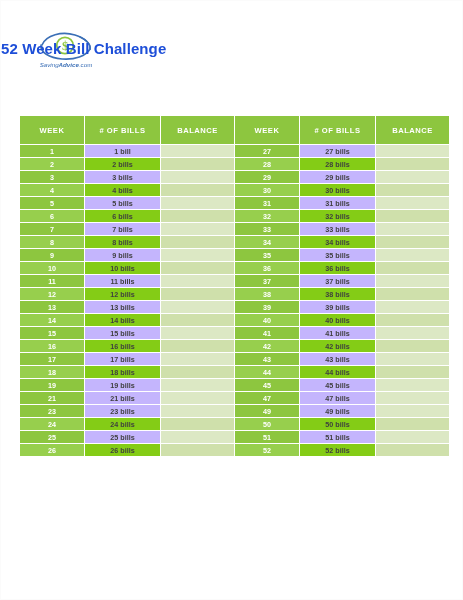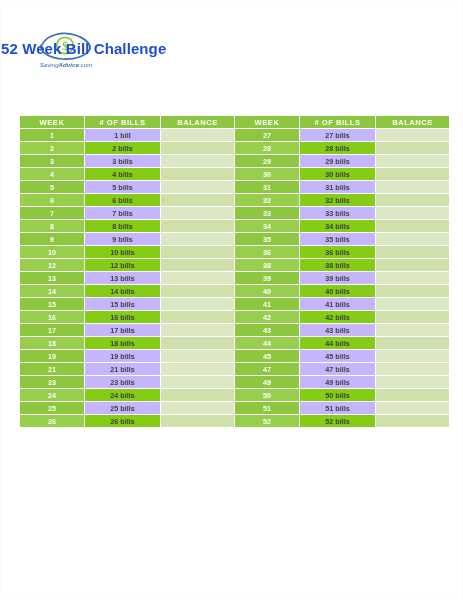--- a/index.html
+++ b/index.html
@@ -71,21 +71,21 @@
   table.challenge col.c-balance { width: 73px; }
 
   table.challenge th {
     background: #8dc63f;
     color: #ffffff;
     font-size: 7.6px;
     font-weight: bold;
     letter-spacing: 0.5px;
     text-align: center;
     height: 12px;
-    padding: 0;
+    padding: 8px;
     border: 0;
     font-family: "Liberation Sans", sans-serif;
   }
   table.challenge td {
     height: 12px;
     padding: 0;
     border: 0;
     text-align: center;
     font-size: 7.2px;
     font-family: "Liberation Sans", sans-serif;
@@ -237,20 +237,28 @@
             <td class="balance-cell"></td>
           </tr>
           <tr class="alt">
             <td class="week-cell">10</td>
             <td class="bills-cell">10 bills</td>
             <td class="balance-cell"></td>
             <td class="week-cell">36</td>
             <td class="bills-cell">36 bills</td>
             <td class="balance-cell"></td>
           </tr>
+          <tr>
+            <td class="week-cell">11</td>
+            <td class="bills-cell">11 bills</td>
+            <td class="balance-cell"></td>
+            <td class="week-cell">37</td>
+            <td class="bills-cell">37 bills</td>
+            <td class="balance-cell"></td>
+          </tr>
           <tr class="alt">
             <td class="week-cell">12</td>
             <td class="bills-cell">12 bills</td>
             <td class="balance-cell"></td>
             <td class="week-cell">38</td>
             <td class="bills-cell">38 bills</td>
             <td class="balance-cell"></td>
           </tr>
           <tr>
             <td class="week-cell">13</td>

